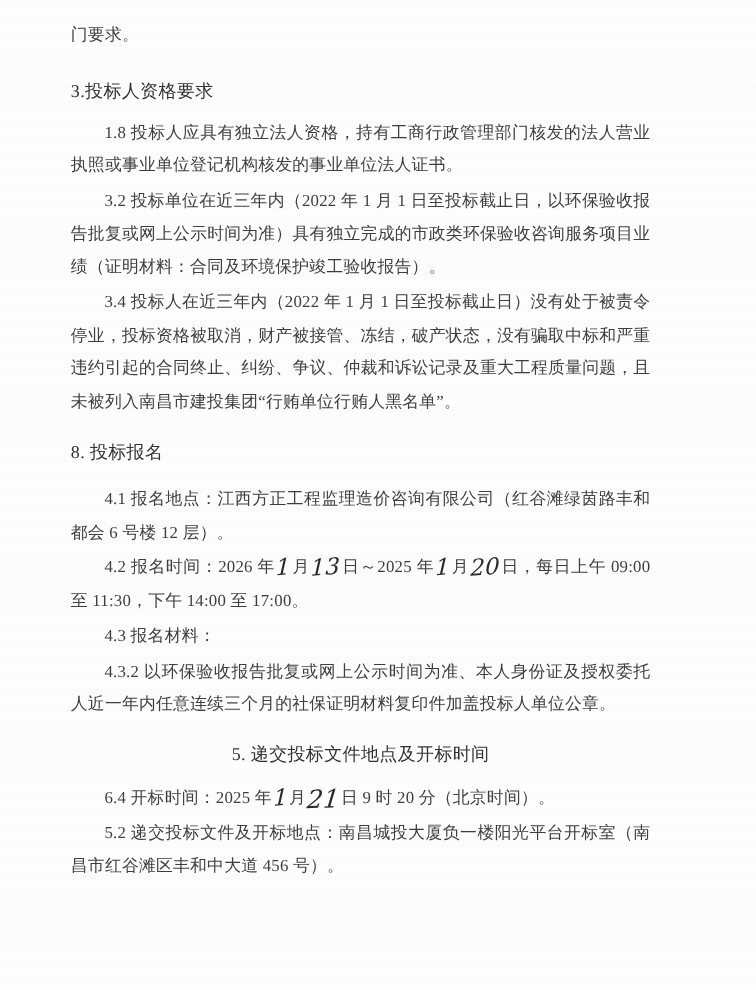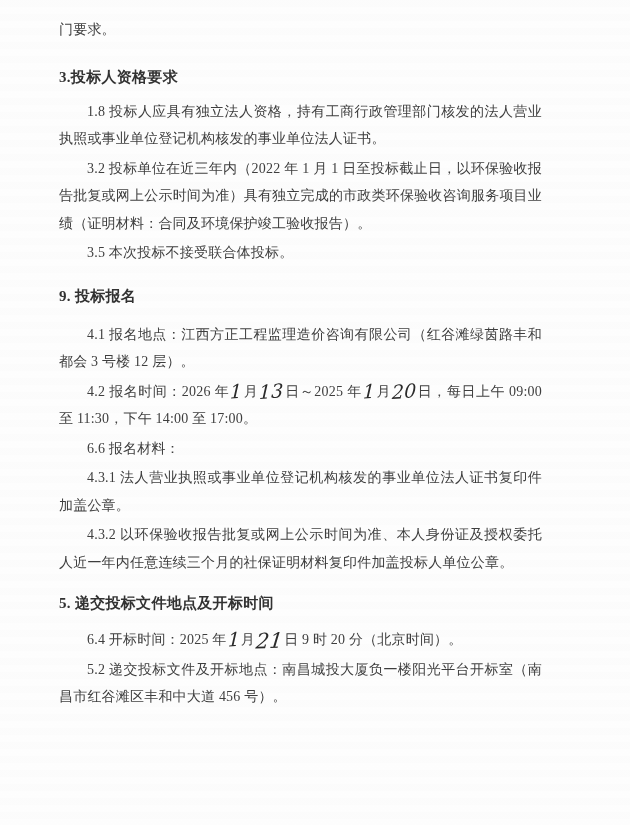--- a/index.html
+++ b/index.html
@@ -33,27 +33,27 @@
     text-align: justify;
     letter-spacing: 0.2px;
     word-break: break-all;
   }
   .para.no-indent {
     text-indent: 0;
   }
   .heading {
     margin: 21px 0 9px 0;
     font-size: 15px;
-    font-weight: bold;
+    font-weight: normal;
     color: #323232;
     line-height: 24px;
     letter-spacing: 0.3px;
   }
   .heading.h4 { margin: 17px 0 13px 0; }
-  .heading.h5 { margin: 15px 0 11px 0; }
+  .heading.h5 { margin: 15px 0 11px 0; text-align: center; }
   
   .hand {
     display: inline-block;
     font-family: "DejaVu Serif", serif;
     font-style: italic;
     font-size: 19px;
     line-height: 10px;
     color: #2a2a2a;
     transform: rotate(-4deg) skewX(-6deg);
     position: relative;
@@ -70,29 +70,28 @@
 </head>
 <body>
 
 <div class="page">
 
   <p class="para no-indent">门要求。</p>
 
   <h3 class="heading">3.投标人资格要求</h3>
   <p class="para">1.8 投标人应具有独立法人资格，持有工商行政管理部门核发的法人营业执照或事业单位登记机构核发的事业单位法人证书。</p>
   <p class="para">3.2 投标单位在近三年内（2022 年 1 月 1 日至投标截止日，以环保验收报告批复或网上公示时间为准）具有独立完成的市政类环保验收咨询服务项目业绩（证明材料：合同及环境保护竣工验收报告）。</p>
-  <p class="para">3.5 本次投标不接受联合体投标。</p>
+  <p class="para">3.4 投标人在近三年内（2022 年 1 月 1 日至投标截止日）没有处于被责令停业，投标资格被取消，财产被接管、冻结，破产状态，没有骗取中标和严重违约引起的合同终止、纠纷、争议、仲裁和诉讼记录及重大工程质量问题，且未被列入南昌市建投集团“行贿单位行贿人黑名单”。</p>
 
-  <h3 class="heading h4">9. 投标报名</h3>
-  <p class="para">4.1 报名地点：江西方正工程监理造价咨询有限公司（红谷滩绿茵路丰和都会 3 号楼 12 层）。</p>
+  <h3 class="heading h4">8. 投标报名</h3>
+  <p class="para">4.1 报名地点：江西方正工程监理造价咨询有限公司（红谷滩绿茵路丰和都会 6 号楼 12 层）。</p>
   <p class="para">
     <span>4.2 报名时间：2026 年</span><span class="hand">1</span><span>月</span><span class="hand">13</span><span>日～2025 年</span><span class="hand">1</span><span>月</span><span class="hand">20</span><span>日，每日上午 09:00 至 11:30，下午 14:00 至 17:00。</span>
   </p>
-  <p class="para">6.6 报名材料：</p>
-  <p class="para">4.3.1 法人营业执照或事业单位登记机构核发的事业单位法人证书复印件加盖公章。</p>
+  <p class="para">4.3 报名材料：</p>
   <p class="para">4.3.2 以环保验收报告批复或网上公示时间为准、本人身份证及授权委托人近一年内任意连续三个月的社保证明材料复印件加盖投标人单位公章。</p>
 
   <h3 class="heading h5">5. 递交投标文件地点及开标时间</h3>
   <p class="para">
     <span>6.4 开标时间：2025 年</span><span class="hand">1</span><span>月</span><span class="hand tall">21</span><span>日 9 时 20 分（北京时间）。</span>
   </p>
   <p class="para">5.2 递交投标文件及开标地点：南昌城投大厦负一楼阳光平台开标室（南昌市红谷滩区丰和中大道 456 号）。</p>
 
 </div>
 

